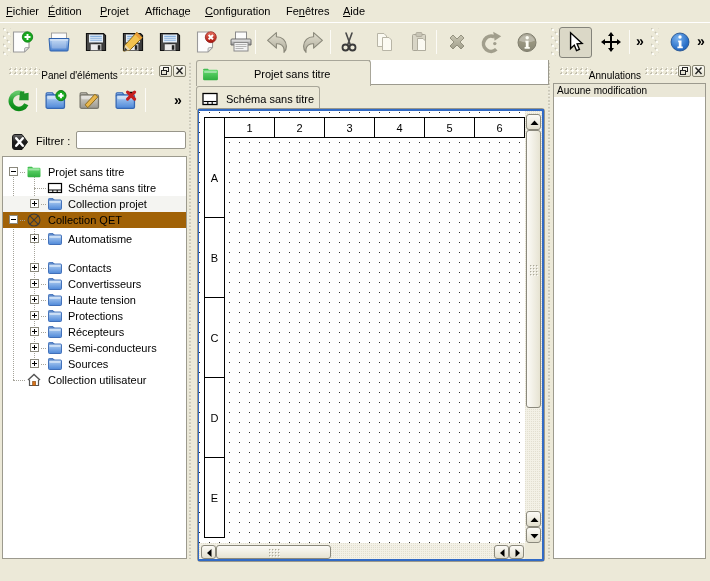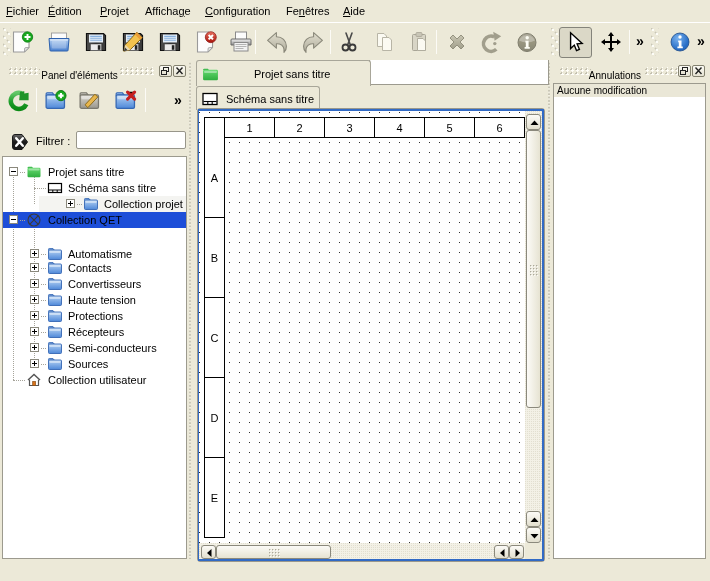--- a/index.html
+++ b/index.html
@@ -397,46 +397,46 @@
 </div>
 <div class="trow" style="top:23px;">
 <div class="doth" style="left:31px;top:8px;width:12px"></div>
 <div class="ticon" style="left:44px"><svg width="16" height="16" viewBox="0 0 16 16">
           <rect x="1.5" y="3.5" width="13" height="9" fill="#fff" stroke="#000" stroke-width="1.2"></rect>
           <path d="M2 10 H14" stroke="#000" stroke-width="1"></path>
           <path d="M5.8 10 V12.5 M10.2 10 V12.5" stroke="#000" stroke-width="1"></path>
         </svg></div>
 <span class="lbl" style="left:65px">Schéma sans titre</span>
 </div>
-<div class="trow" style="top:39px; background:#f4f4f1;margin-left:36px;">
+<div class="trow" style="top:39px; background:#f4f4f1;">
 <div class="doth" style="left:38px;top:8px;width:5px"></div>
 <div class="exp plus" style="left:27px"></div>
 <div class="ticon" style="left:44px"><svg width="16" height="16" viewBox="0 0 16 16">
           <path d="M1.5 4.5 L1.5 3.2 Q1.5 2.5 2.2 2.5 L6 2.5 L7.2 4 L1.5 4.5Z" fill="#8db4e8" stroke="#3567b3" stroke-width="0.8"></path>
           <rect x="1.5" y="4" width="13" height="9.5" rx="1" fill="url(#fg4e88d9)" stroke="#3567b3" stroke-width="0.9"></rect>
           <defs>
             <linearGradient id="fg4e88d9" x1="0" y1="0" x2="0" y2="1">
               <stop offset="0" stop-color="#b5d2f3"></stop>
               <stop offset="1" stop-color="#4e88d9"></stop>
             </linearGradient>
           </defs>
           <rect x="2.3" y="4.8" width="11.4" height="2.2" rx="1" fill="#ffffff" opacity="0.45"></rect>
         </svg></div>
 <span class="lbl" style="left:65px">Collection projet</span>
 </div>
-<div class="trow" style="top:55px; background:#1d4ed8;">
+<div class="trow" style="top:55px; background:#a16207;">
 <div class="doth" style="left:17px;top:8px;width:5px"></div>
 <div class="exp" style="left:6px"></div>
 <div class="ticon" style="left:23px"><svg width="16" height="16" viewBox="0 0 16 16">
           <circle cx="8" cy="8" r="6" fill="none" stroke="#3a3a3a" stroke-width="1.1"></circle>
           <path d="M3.9 3.9 L12.1 12.1 M12.1 3.9 L3.9 12.1" stroke="#3a3a3a" stroke-width="1.1"></path>
         </svg></div>
 <span class="lbl" style="left:45px">Collection QET</span>
 </div>
-<div class="trow" style="top:89px;padding-left:47px;">
+<div class="trow" style="top:74px;padding-left:47px;">
 <div class="doth" style="left:38px;top:8px;width:5px"></div>
 <div class="exp plus" style="left:27px"></div>
 <div class="ticon" style="left:44px"><svg width="16" height="16" viewBox="0 0 16 16">
           <path d="M1.5 4.5 L1.5 3.2 Q1.5 2.5 2.2 2.5 L6 2.5 L7.2 4 L1.5 4.5Z" fill="#8db4e8" stroke="#3567b3" stroke-width="0.8"></path>
           <rect x="1.5" y="4" width="13" height="9.5" rx="1" fill="url(#fg4e88d9)" stroke="#3567b3" stroke-width="0.9"></rect>
           <defs>
             <linearGradient id="fg4e88d9" x1="0" y1="0" x2="0" y2="1">
               <stop offset="0" stop-color="#b5d2f3"></stop>
               <stop offset="1" stop-color="#4e88d9"></stop>
             </linearGradient>

